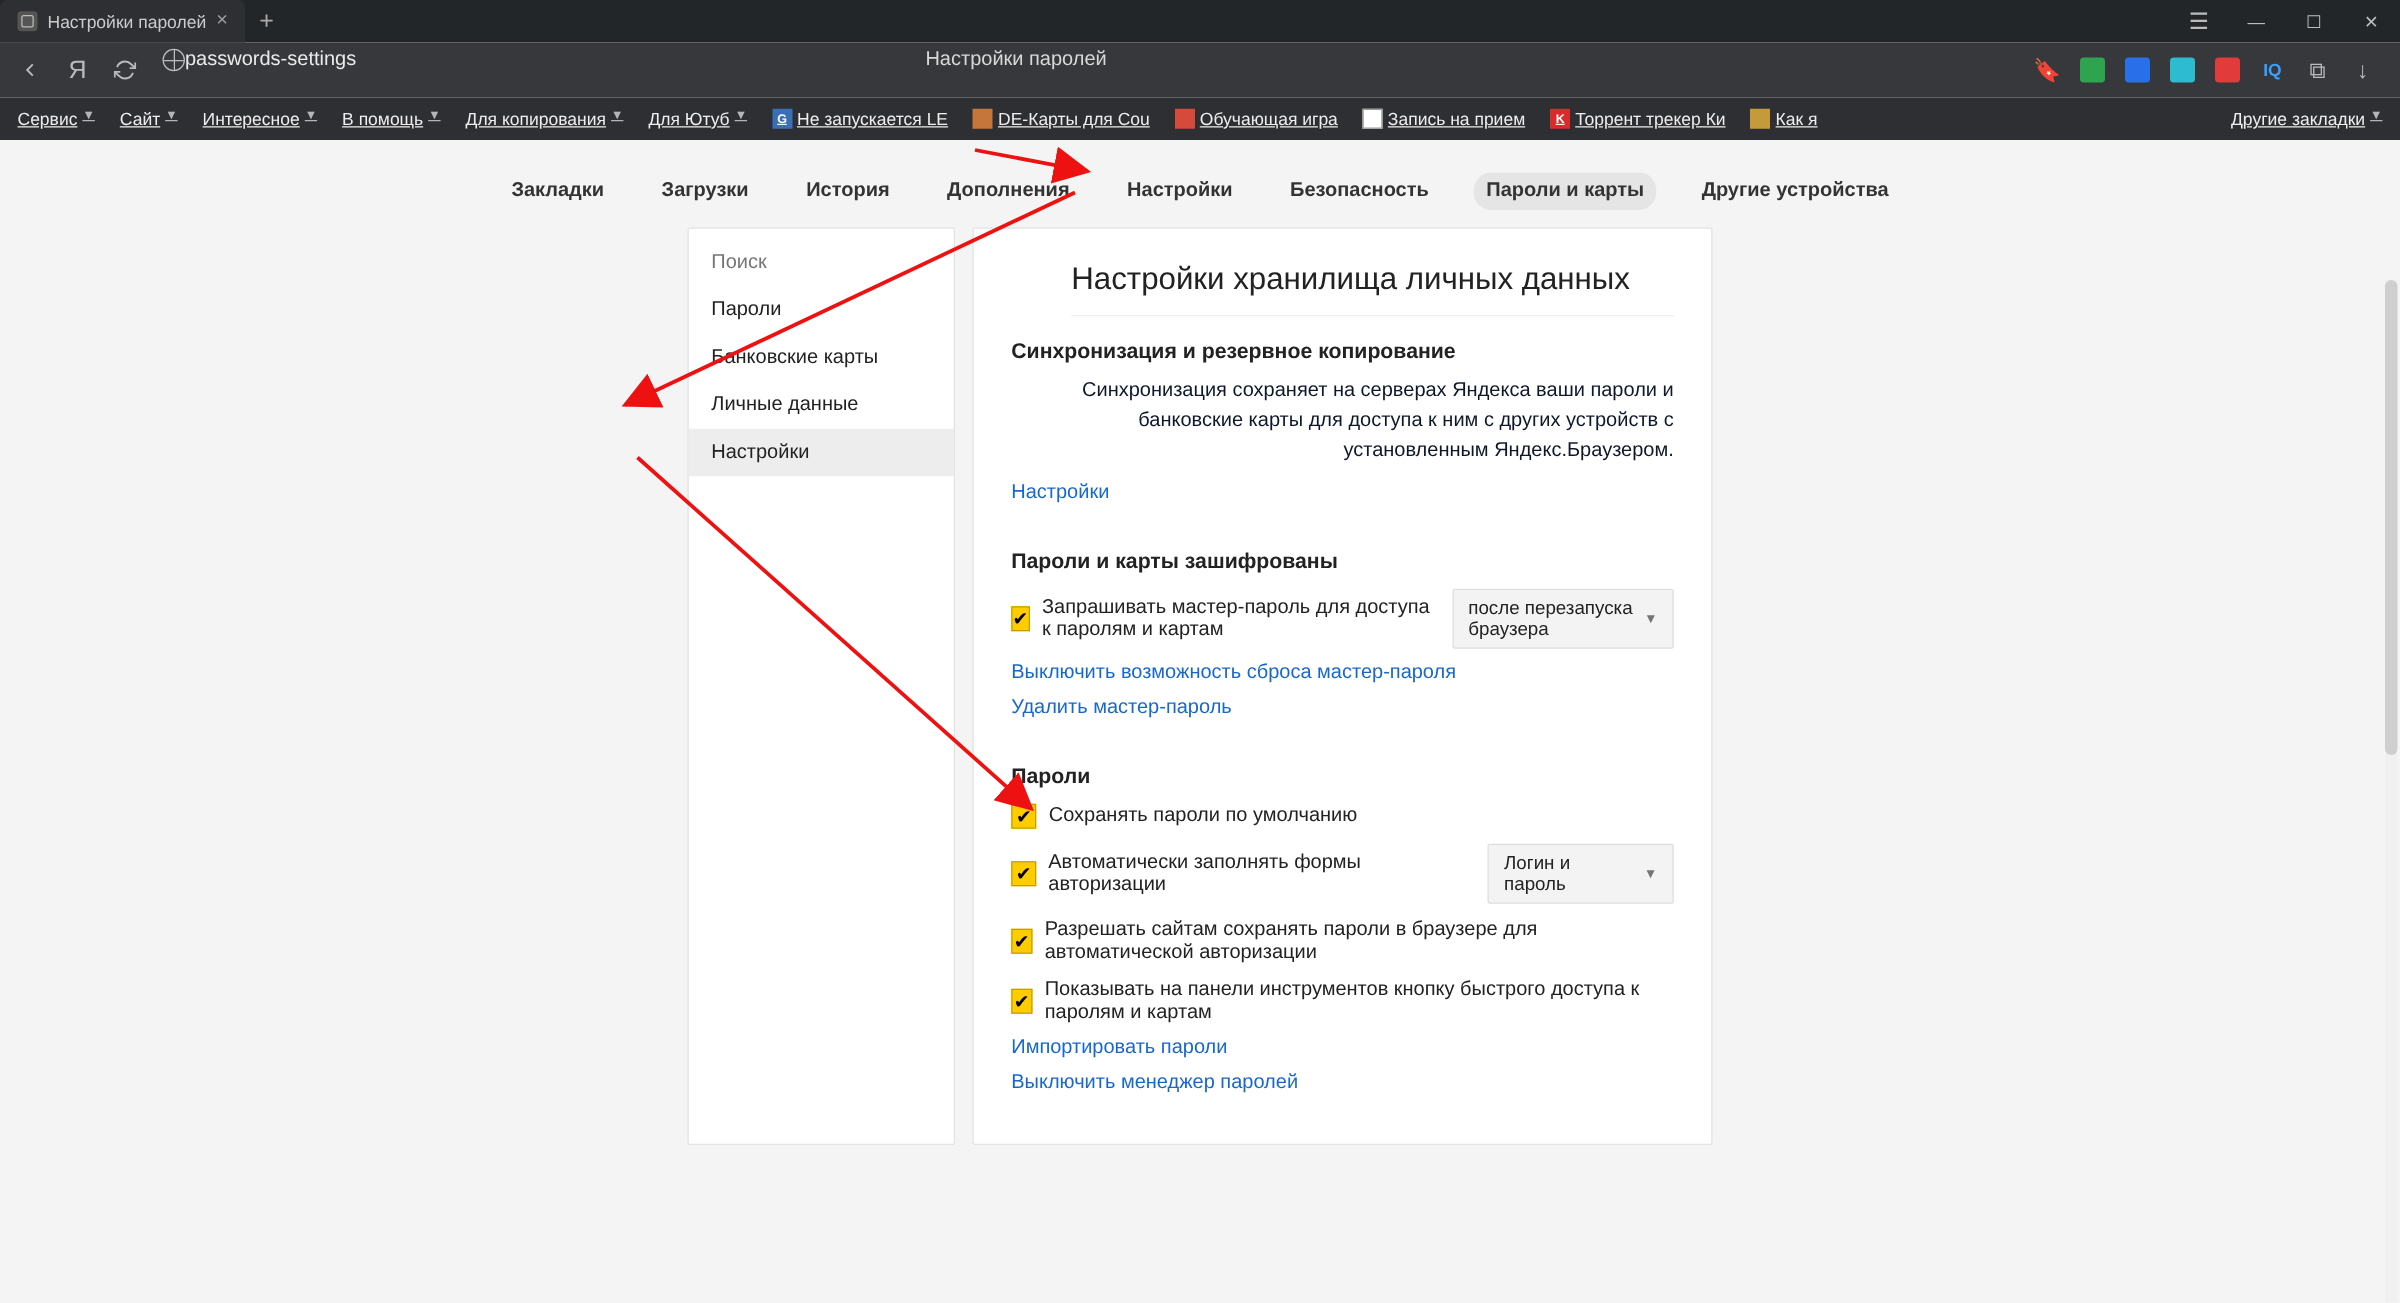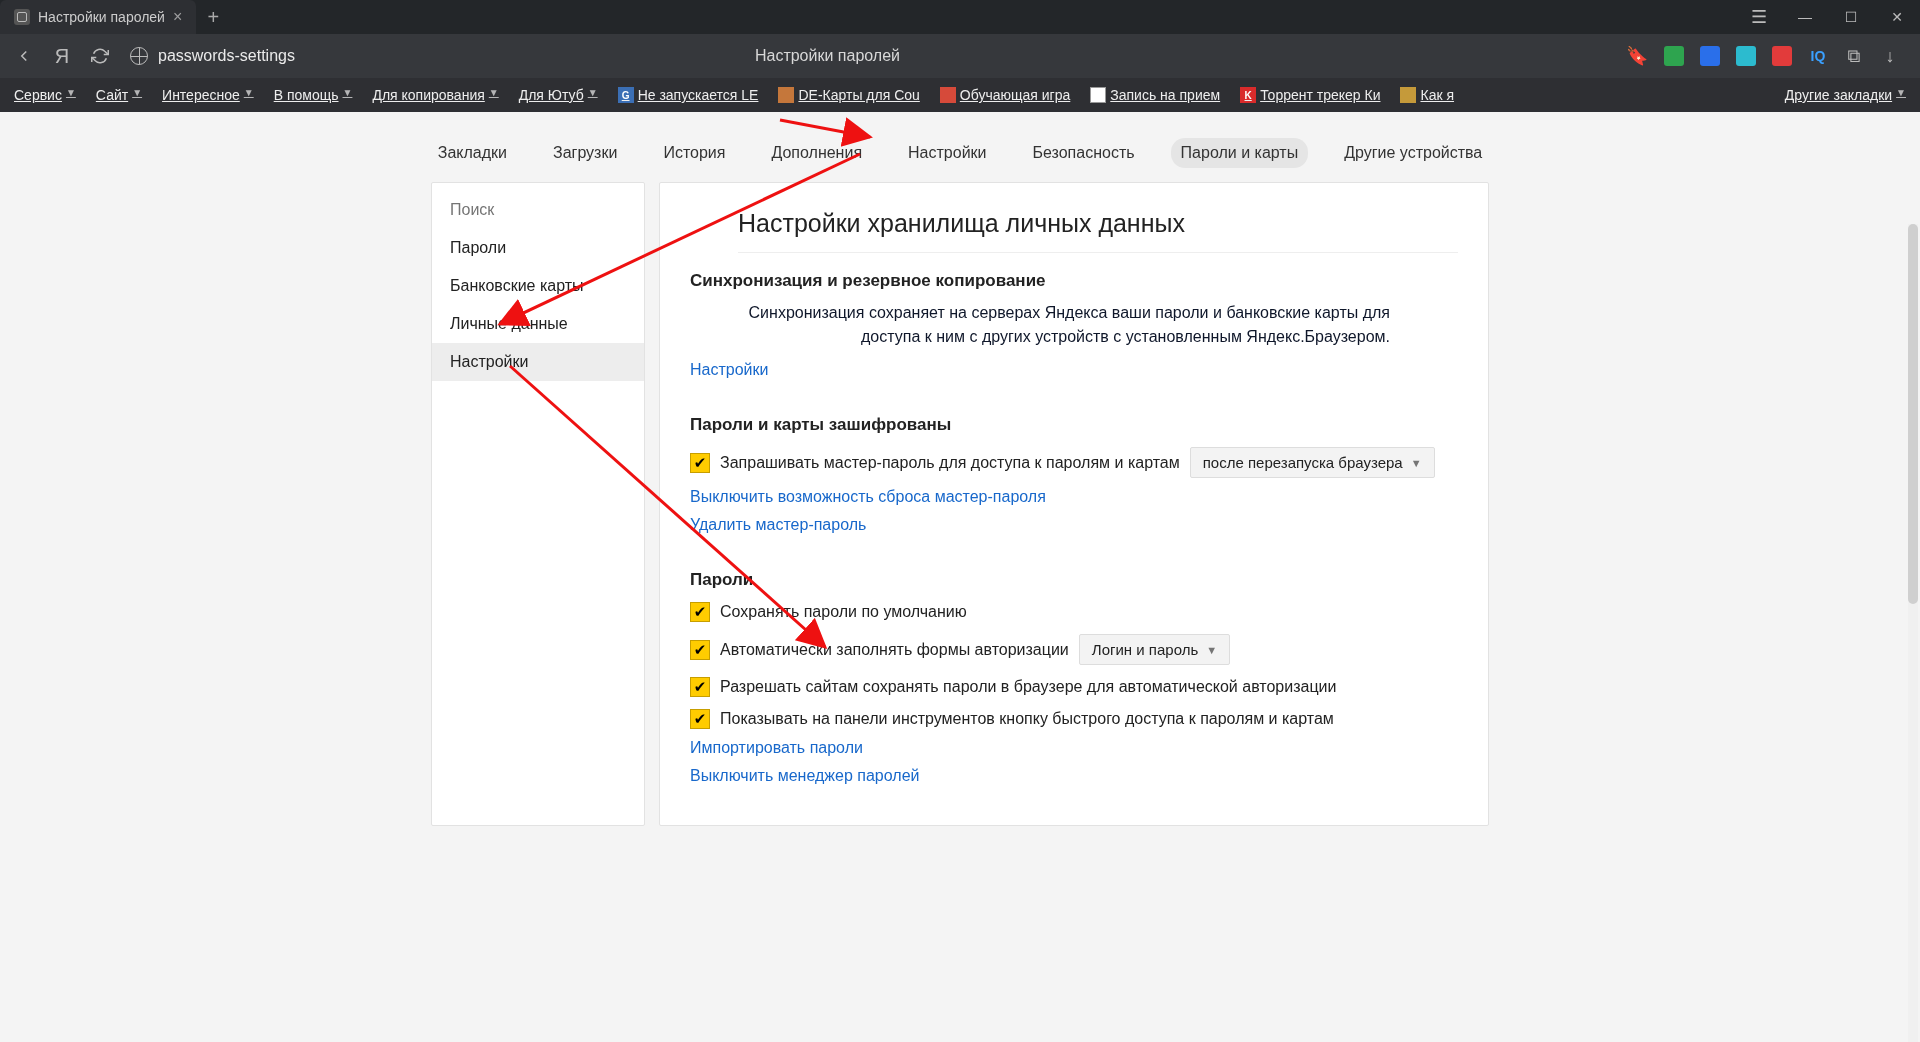--- a/index.html
+++ b/index.html
@@ -13,21 +13,21 @@
 .tab-close { opacity: .7; font-size: 16px; line-height: 1; cursor: pointer; }
 .newtab { width: 34px; display: flex; align-items: center; justify-content: center; color: #aaa; font-size: 20px; cursor:pointer;}
 .titlebar-spacer { flex: 1; }
 .win-controls { display: flex; }
 .win-controls > div { width: 46px; display: flex; align-items: center; justify-content: center; color: #bbb; font-size: 14px; cursor:pointer;}
 .menu-icon { width:46px; display:flex; align-items:center; justify-content:center; color:#bbb; font-size:18px; cursor:pointer;}
 
 
 .addrbar { height: 44px; background: #36383c; display: flex; align-items: center; padding: 0 8px; gap: 6px; color: #ddd; }
 .nav-btn { width: 32px; height: 32px; display: flex; align-items: center; justify-content: center; color: #bbb; cursor:pointer; }
-.omnibox { flex: 1; display: flex; align-items: center; gap: 10px; height: 34px; padding: 0 8px; font-size: 16px; }
+.omnibox { flex: 1; display: flex; align-items: flex-start; height: 34px; padding: 0 8px; font-size: 16px; }
 .omnibox .globe { width: 18px; height: 18px; border: 1.5px solid #bbb; border-radius: 50%; position:relative; }
 .omnibox .globe::after { content:""; position:absolute; top:0; bottom:0; left:50%; width:0; border-left:1.5px solid #bbb; }
 .omnibox .globe::before { content:""; position:absolute; left:0; right:0; top:50%; height:0; border-top:1.5px solid #bbb; }
 .url-text { color: #eaeaea; }
 .page-title-center { color:#d8d8d8; font-size:16px; }
 .addr-icons { display:flex; gap:16px; padding-right:12px; align-items:center;}
 .addr-icons .ico { width:20px; height:20px; display:flex; align-items:center; justify-content:center; border-radius:3px; cursor:pointer;}
 .ico-bookmark{ color:#888; font-size:18px;}
 .ico-green{ background:#2ea44f; }
 .ico-blue{ background:#2a6fea; }
@@ -41,26 +41,26 @@
 .bkbar { height: 34px; background: #2e2f33; display: flex; align-items: center; padding: 0 8px; gap: 8px; color: #eee; font-size: 14px; }
 .bk-item { display: flex; align-items: flex-start; gap: 4px; padding: 4px 6px; cursor:pointer; white-space:nowrap;text-decoration:underline;}
 .bk-folder-caret { opacity: .7; font-size: 10px; }
 .bk-fav { width: 16px; height: 16px; display:inline-flex; align-items:center; justify-content:center; color:#fff; font-size:10px; font-weight:bold;}
 .bk-spacer{flex:1;}
 
 
 .content { background: #f4f4f4; height: calc(1042px - 34px - 44px - 34px); position:relative; overflow:hidden;}
 
 
-.settings-tabs { display: flex; justify-content: center; gap: 26px; padding-top: 26px; font-size: 16px; color: #333; }
+.settings-tabs { display: flex; justify-content: center; gap: 26px; padding-top: 26px; font-size: 16px; color: #333; font-weight: bold; }
 .settings-tabs .stab { padding: 6px 10px; border-radius: 14px; cursor:pointer;}
 .settings-tabs .stab.active { background: #e5e5e5; }
 
 
-.cols { display: flex; gap: 14px; margin: 14px auto 0; width: 1058px; }
+.cols { display: flex; gap: 14px; margin: 14px auto 0; width: 820px; }
 .sidebar { width: 214px; background: #fff; border: 1px solid #e2e2e2; border-radius: 2px; padding-top: 8px; }
 .sidebar .search { padding: 10px 18px; color: #9a9a9a; font-size: 16px; border:none; width:100%; outline:none; background:transparent;}
 .sidebar .sitem { padding: 10px 18px; font-size: 16px; color: #222; cursor: pointer;}
 .sidebar .sitem.active { background: #ededed; }
 
 .main { flex: 1; background: #fff; border: 1px solid #e2e2e2; border-radius: 2px; padding: 26px 30px 40px; font-size: 16px; color: #222; }
 .main h1 { font-size: 25px; font-weight: 400; margin-bottom: 18px; padding-bottom: 14px; border-bottom: 1px solid #eee; margin-left: 48px;}
 .section-title { font-weight: 700; font-size: 17px; margin-top: 20px; margin-bottom: 10px;}
 .section-title.first { margin-top: 6px; }
 .desc { color: #0f172a; line-height: 1.5; max-width: 700px; text-align: right; }

